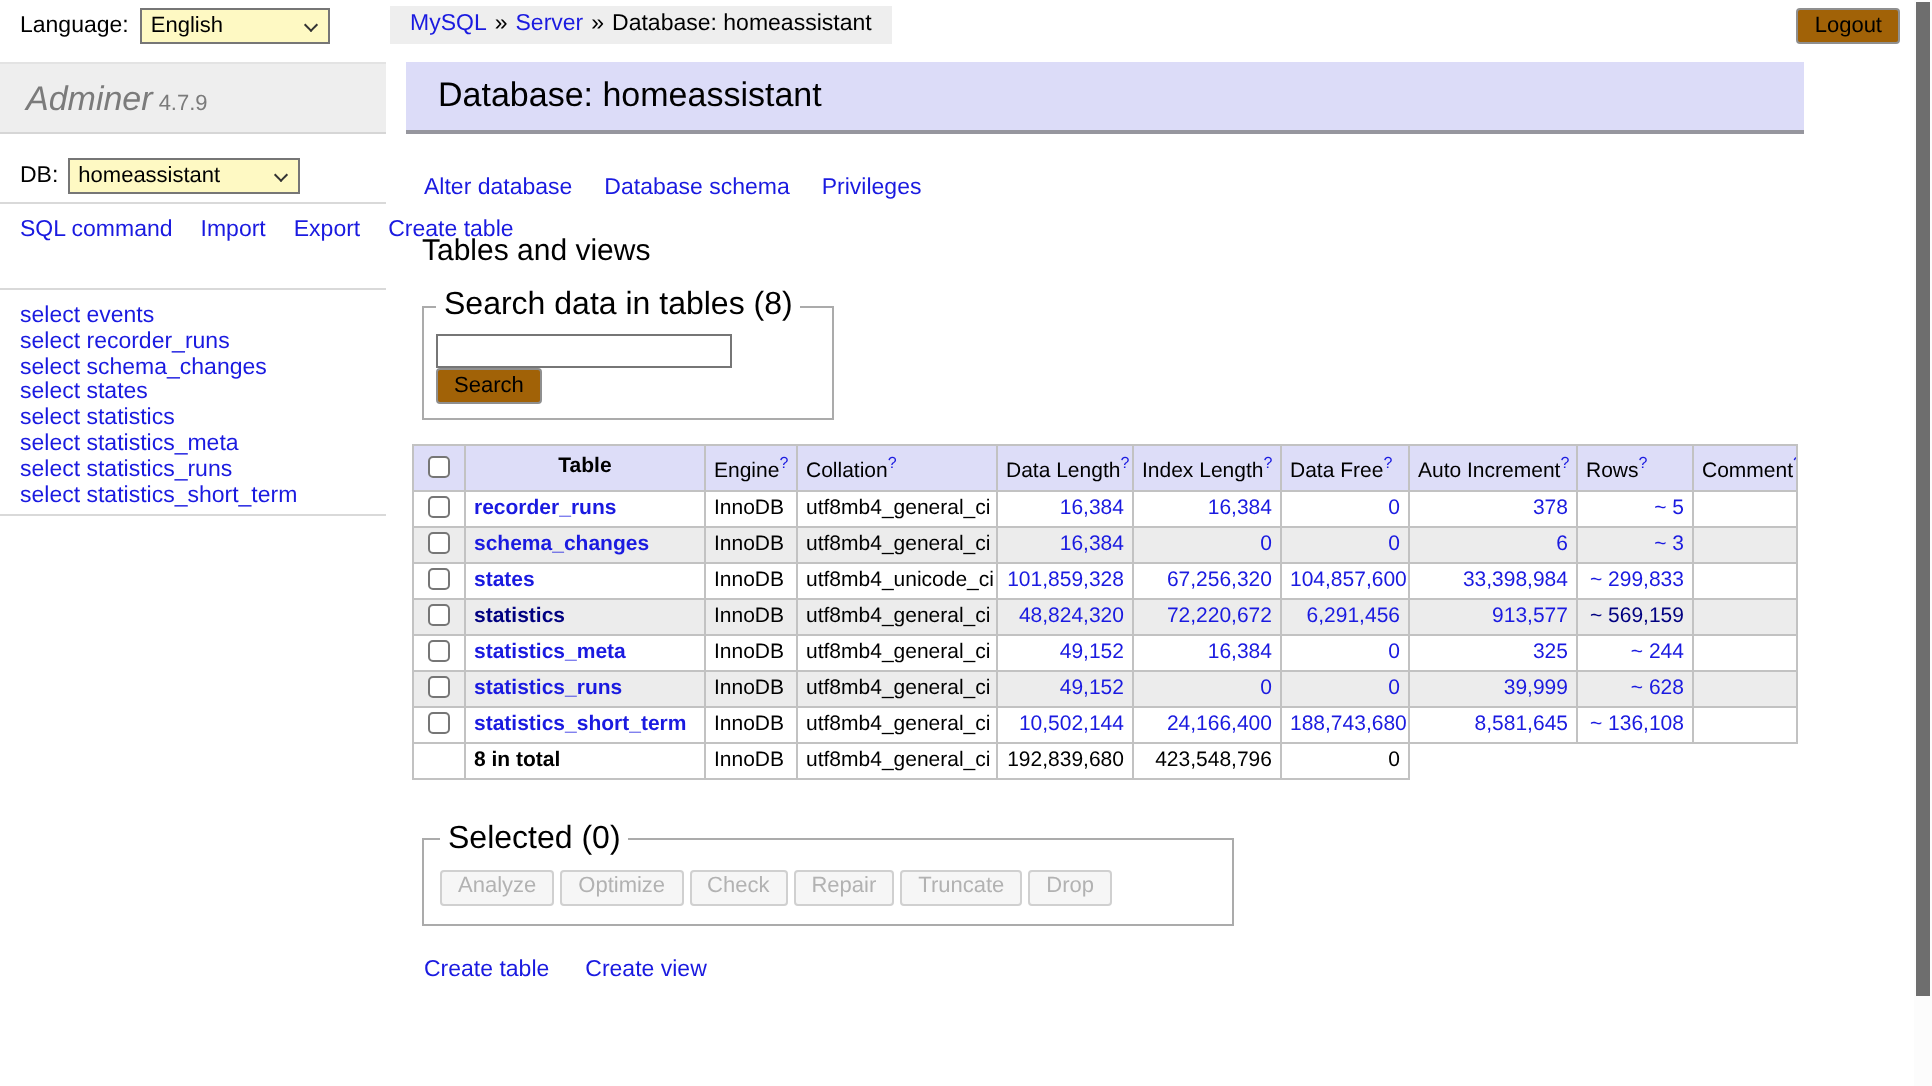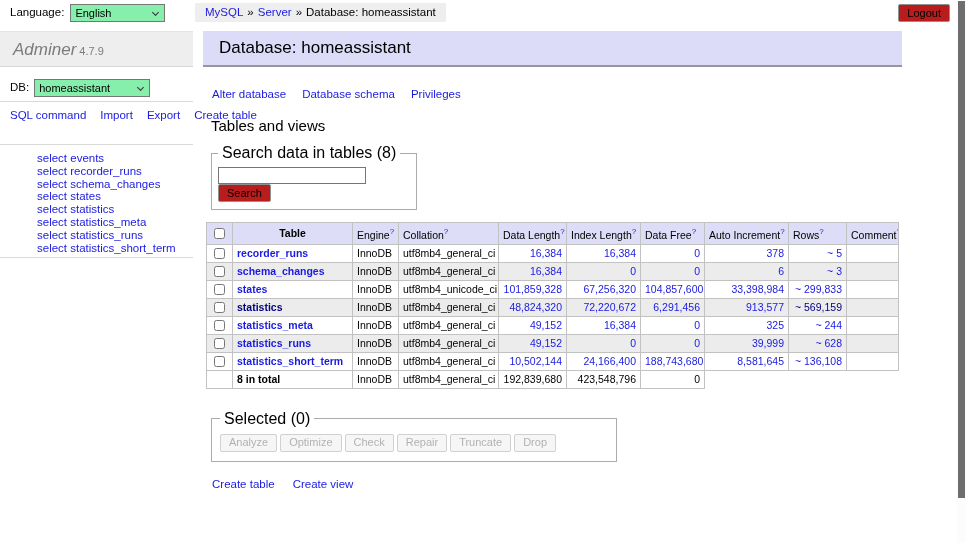--- a/index.html
+++ b/index.html
@@ -11,36 +11,36 @@
     color: #000;
     background: #fff;
     overflow: hidden;
   }
   a { color: #1a1ae0; text-decoration: none; cursor: pointer; }
   a.visited { color: #000080; }
 
   
   .sel {
     position: relative; display: inline-block;
-    border: 1px solid #767676; background: #86efac;
+    border: 1px solid #767676; background: #fef9c3;
     height: 18px; line-height: 16px;
     padding: 0 18px 0 4px; font-size: 11px;
     vertical-align: middle; cursor: default;
   }
   .sel .arrow {
     position: absolute; right: 6px; top: 5px;
     width: 5px; height: 5px;
     border-right: 1.6px solid #333; border-bottom: 1.6px solid #333;
     transform: rotate(45deg);
   }
   
   button {
     font-family: "Liberation Sans", sans-serif;
     font-size: 11px; color: #000;
-    background: #b91c1c; border: 1px solid #8f8f8f; border-radius: 2px;
+    background: #a16207; border: 1px solid #8f8f8f; border-radius: 2px;
     padding: 1px 8px 2px; height: 18px; cursor: pointer;
   }
   button:disabled {
     color: #b2b2b2; background: #f6f6f6; border-color: #d0d0d0; cursor: default;
   }
   input[type="text"] {
     border: 1px solid #767676; height: 17px; width: 148px;
     font-family: "Liberation Sans", sans-serif; font-size: 11px; padding: 0 3px;
   }
   input[type="checkbox"] { width: 11px; height: 11px; margin: 0; vertical-align: middle; }
@@ -53,21 +53,21 @@
     background: #eeeeee; border-top: 1px solid #e3e3e3; border-bottom: 1px solid #d6d6d6;
     padding: 8px 0 0 13px;
   }
   .logo-band .brand { font-style: italic; font-size: 17px; color: #7b7b7b; }
   .logo-band .ver { font-size: 11px; color: #7b7b7b; margin-left: 3px; }
   .db-row { position: absolute; left: 10px; top: 79px; }
   .db-row .sel { width: 116px; margin-left: 5px; }
   .side-hr { position: absolute; left: 0; width: 193px; border: none; border-top: 1px solid #d9d9d9; }
   .side-links { position: absolute; left: 10px; top: 109px; width: 178px; line-height: 13.5px; }
   .side-links a { margin-right: 14px; white-space: nowrap; }
-  .tbl-links { position: absolute; left: 10px; top: 152px; line-height: 12.8px; margin-left: 27px; }
+  .tbl-links { position: absolute; left: 10px; top: 152px; line-height: 12.8px; }
   .tbl-links a { display: block; white-space: nowrap; }
 
   
   .breadcrumb {
     position: absolute; left: 195px; top: 3px;
     background: #eeeeee; padding: 3px 10px 4px; white-space: nowrap;
   }
   .breadcrumb .sep { color: #000; margin: 0 4px; }
   .logout-btn { position: absolute; right: 16px; top: 4px; }
 

